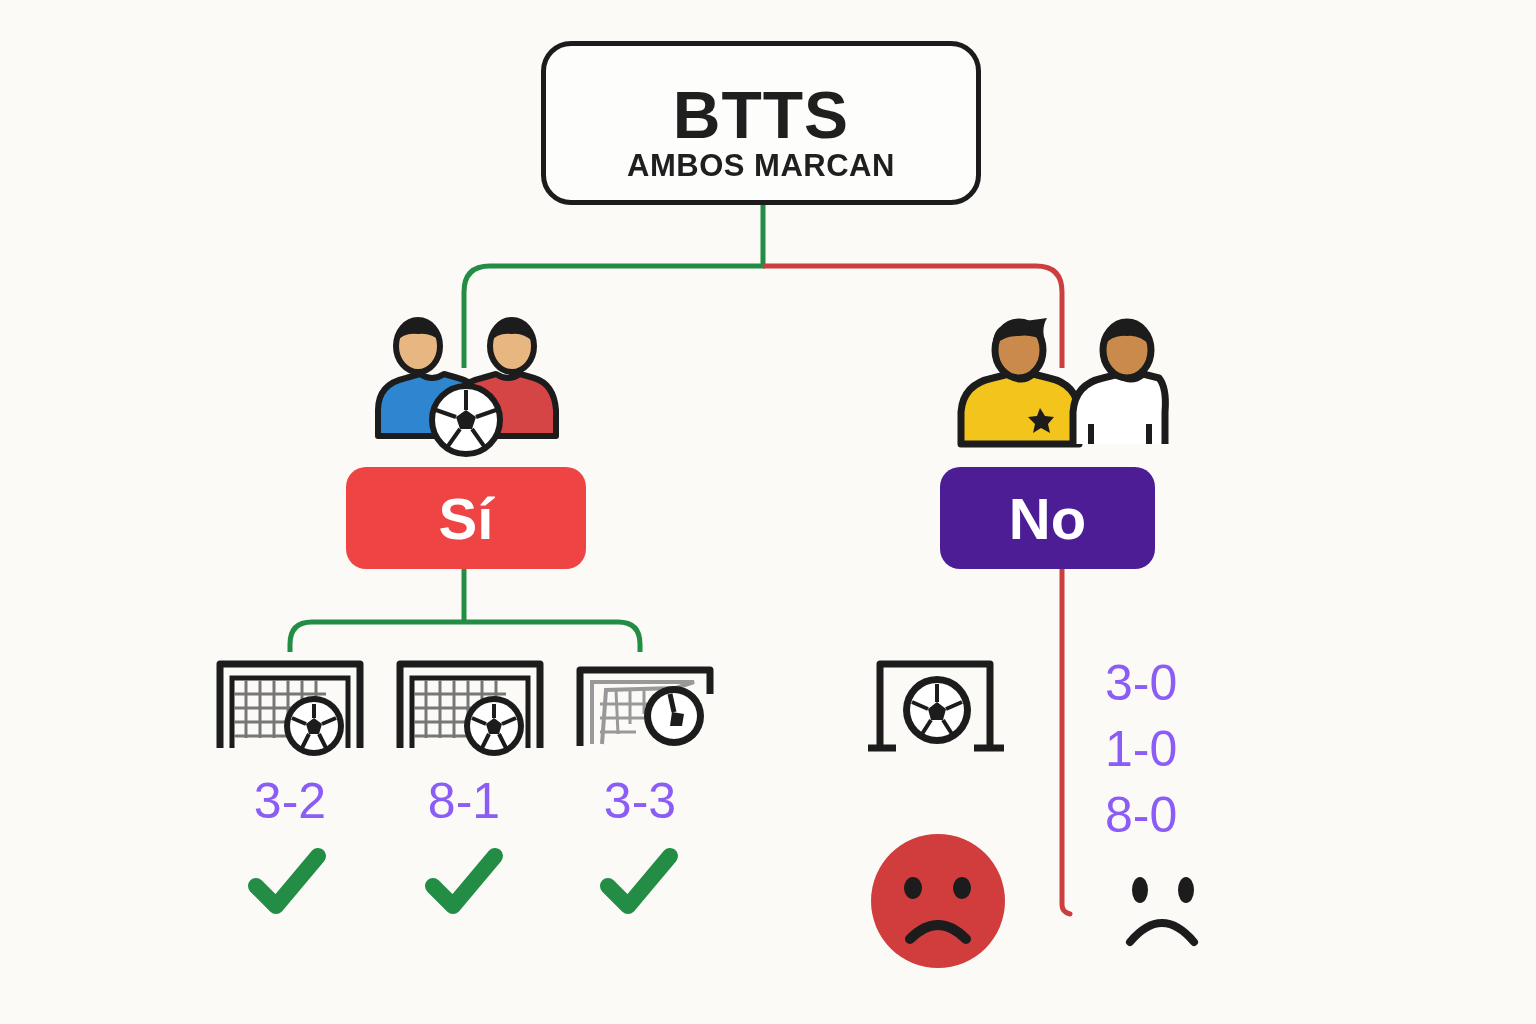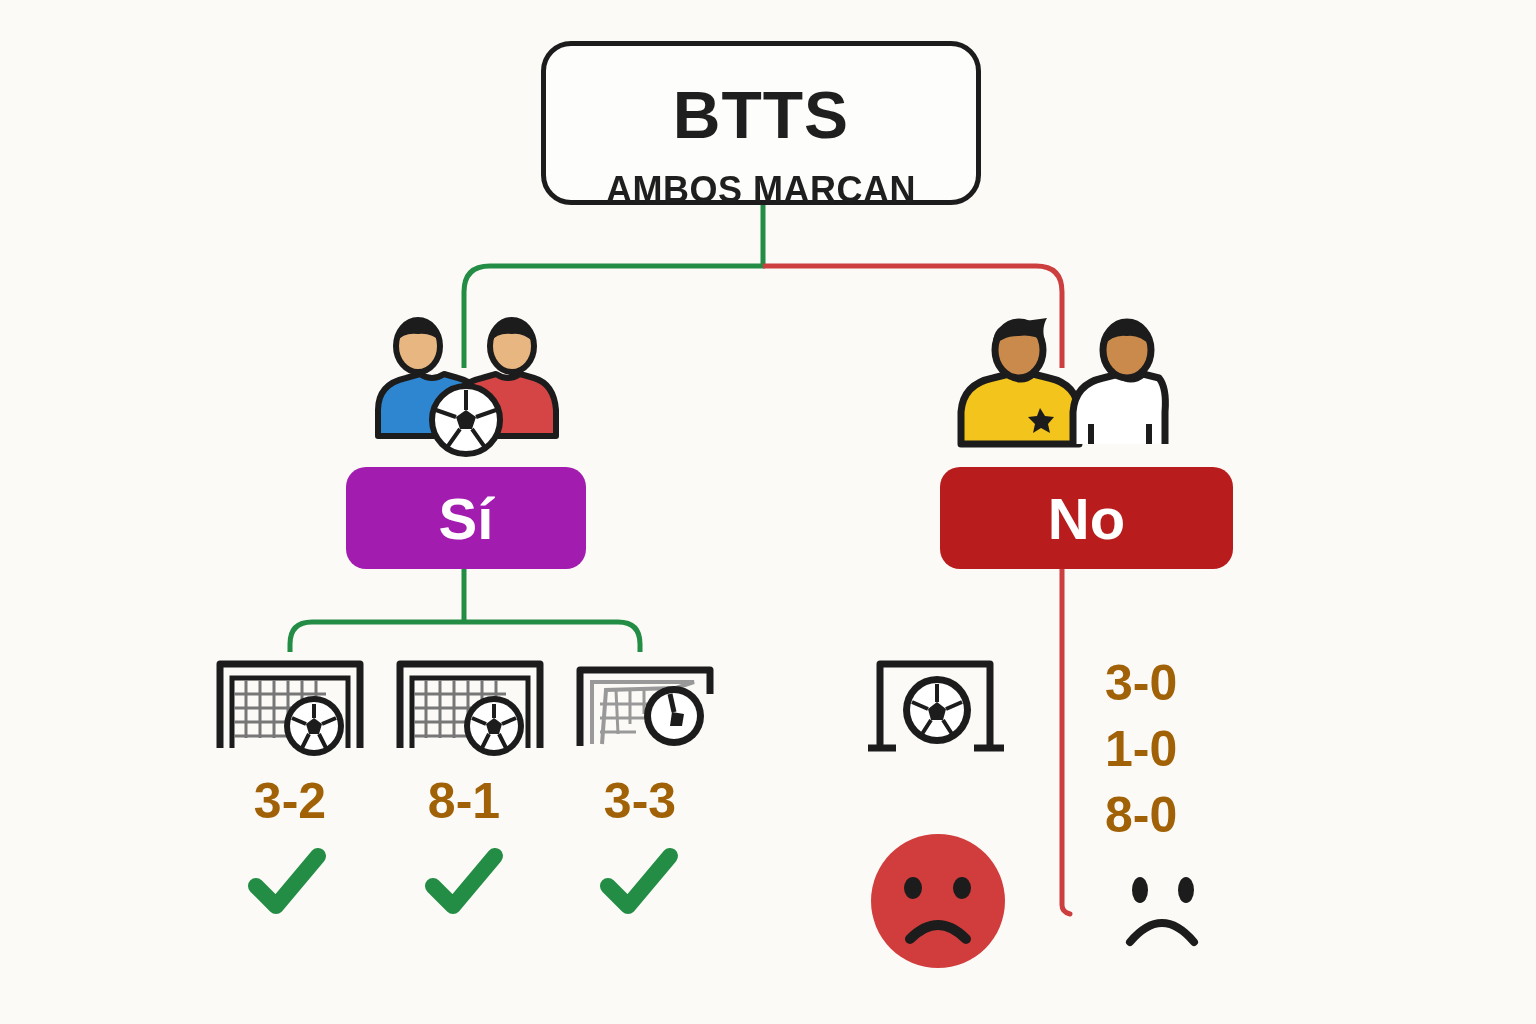--- a/index.html
+++ b/index.html
@@ -10,28 +10,28 @@
     position: relative;
   }
   .abs { position: absolute; }
   #connectors { position: absolute; left: 0; top: 0; }
   .root-box {
     left: 541px; top: 41px; width: 440px; height: 164px;
     border: 5px solid #1c1c1c; border-radius: 30px; background: #fdfdfb;
     box-sizing: border-box; text-align: center;
   }
   .root-title { font-weight: 700; font-size: 66px; color: #1f1f1f; line-height: 1; margin-top: 36px; letter-spacing: 1px; }
-  .root-sub { font-weight: 700; font-size: 36px; color: #1f1f1f; line-height: 1; margin-top: 24px; letter-spacing: 0.5px; }
+  .root-sub { font-weight: 700; font-size: 31px; color: #1f1f1f; line-height: 1; margin-top: 2px; letter-spacing: 0.5px; }
   .pill {
     border-radius: 20px; color: #fff; font-weight: 700; font-size: 58px;
     display: flex; align-items: center; justify-content: center; box-sizing: border-box;
   }
-  .pill-yes { left: 346px; top: 467px; width: 240px; height: 102px; background: #a21caf; }
-  .pill-no { left: 940px; top: 467px; width: 293px; height: 102px; background: #b91c1c; }
-  .score { font-weight: 700; font-size: 50px; color: #a16207; line-height: 1; text-align: center; }
+  .pill-yes { left: 346px; top: 467px; width: 240px; height: 102px; background: #ef4444; }
+  .pill-no { left: 940px; top: 467px; width: 215px; height: 102px; background: #4c1d95; }
+  .score { font-weight: 400; font-size: 50px; color: #8b5cf6; line-height: 1; text-align: center; }
   .score-list { left: 1105px; top: 658px; width: 110px; }
   .score-list .score { margin-bottom: 16px; text-align: left; }
   svg.icon { position: absolute; overflow: visible; }
 </style>
 </head>
 <body>
 
 <svg id="connectors" width="1536" height="1024">
 
   <path d="M763 205 V266" stroke="#238c45" stroke-width="5" fill="none"></path>

